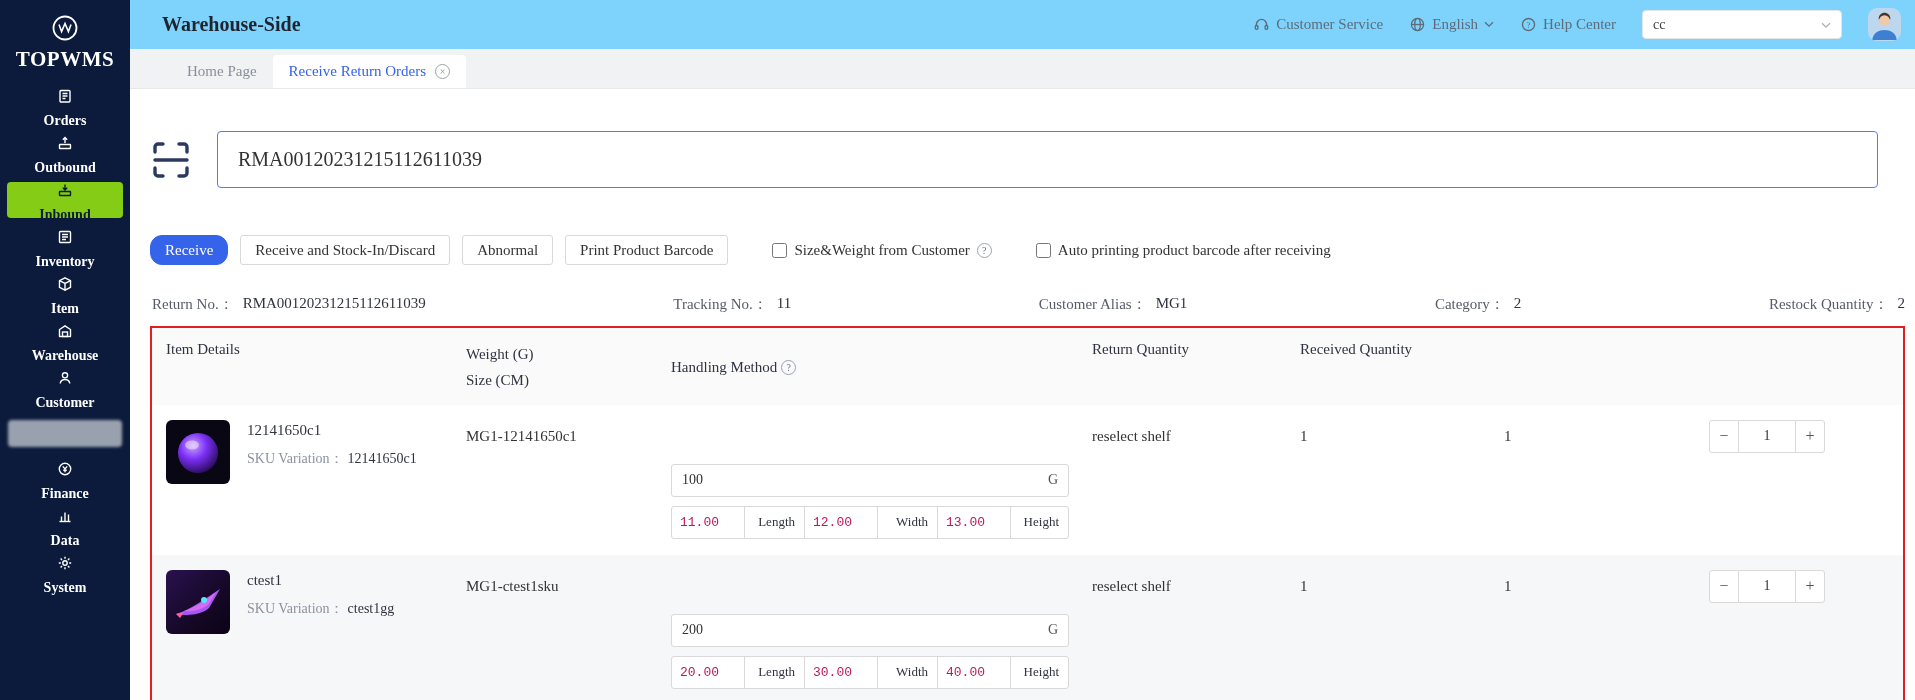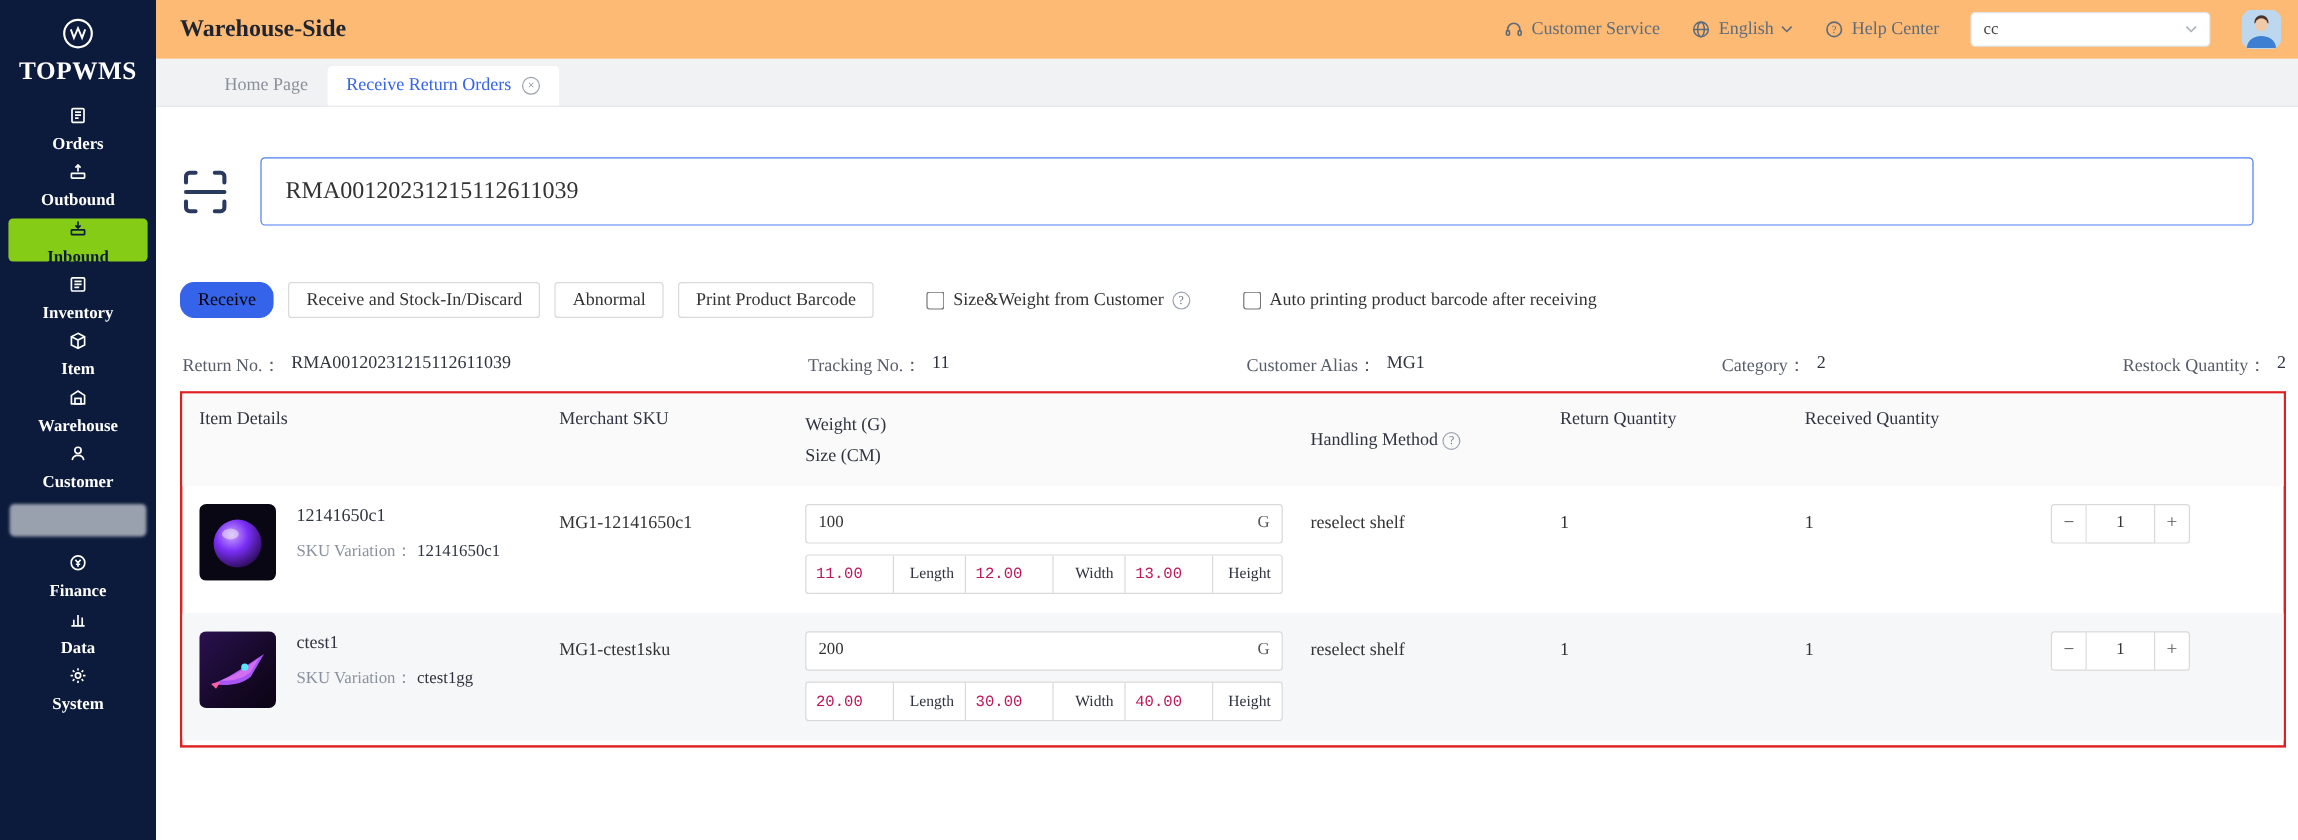--- a/index.html
+++ b/index.html
@@ -16,41 +16,41 @@
   .logo-text { font-size:21px; font-weight:700; letter-spacing:.5px; }
   .menu { margin-top:12px; }
   .menu-item { display:flex; align-items:center; gap:9px; height:36px; margin:11px 7px; padding:0 10px; border-radius:4px; font-size:14px; font-weight:700; cursor:pointer;flex-direction:column; }
   .menu-item svg { flex:0 0 auto; }
   .menu-item.active { background:#84cc16; color:#0c1b3b; }
   .menu-item.redacted { background:#99a1ae; height:27px; margin:14px 8px; filter:blur(1.5px); }
 
   
   .main { position:absolute; left:130px; top:0; right:0; bottom:0; background:#fff; }
 
-  .topbar { height:49px; background:#fdba74; display:flex; align-items:center; padding:0 14px 0 20px; }
+  .topbar { height:49px; background:#7dd3fc; display:flex; align-items:center; padding:0 14px 0 32px; }
   .title { font-size:20px; font-weight:700; color:#1f2430; }
   .topbar-right { margin-left:auto; display:flex; align-items:center; gap:26px; color:#5f6b7a; font-size:15px; }
   .topbar-item { display:flex; align-items:center; gap:6px; cursor:pointer; white-space:nowrap; }
   .account-select { width:200px; height:29px; background:#fff; border:1px solid #e2e4e8; border-radius:4px; display:flex; align-items:center; padding:0 10px; font-size:14px; color:#444; cursor:pointer; }
   .account-select .chev { margin-left:auto; }
   .avatar { width:33px; height:33px; border-radius:9px; overflow:hidden; flex:0 0 auto; }
 
   .tabsbar { height:40px; background:#f0f2f4; display:flex; align-items:flex-end; padding-left:41px; border-bottom:1px solid #e6e8eb; }
   .tab { height:33px; padding:0 16px; display:flex; align-items:center; gap:9px; font-size:15px; color:#8a909b; cursor:pointer; }
   .tab.active { background:#fff; color:#3563e9; border-radius:4px 4px 0 0; }
   .tab-close { width:15px; height:15px; border:1px solid #9aa1ab; border-radius:50%; font-size:10px; line-height:13px; text-align:center; color:#8a909b; }
 
   
   .scan-row { display:flex; align-items:center; margin:42px 37px 0 20px; gap:25px; }
   .scan-input { flex:1; height:57px; border:1px solid #4d7df2; border-radius:4px; font-family:inherit; font-size:20px; padding:0 20px; color:#333; outline:none; }
 
   
   .actions-row { display:flex; align-items:center; margin:47px 37px 0 20px; gap:12px; }
   .btn { height:30px; padding:0 14px; border:1px solid #d9d9d9; background:#fff; border-radius:3px; font-family:inherit; font-size:15px; color:#333; cursor:pointer; white-space:nowrap; }
-  .btn.primary { background:#3563e9; border-color:#3563e9; color:#000000;border-radius:12px; }
+  .btn.primary { background:#3563e9; border-color:#3563e9; color:#ffffff;border-radius:12px; }
   .chk { display:flex; align-items:center; gap:7px; margin-left:32px; font-size:15px; color:#333; cursor:pointer; white-space:nowrap; }
   .chk input { width:15px; height:15px; margin:0; }
   .qmark { width:15px; height:15px; border:1px solid #9aa3af; border-radius:50%; font-size:10px; line-height:13px; text-align:center; color:#6b7480; display:inline-block; flex:0 0 auto; }
 
   
   .summary-row { display:flex; justify-content:space-between; margin:30px 10px 0 22px; font-size:15px; color:#2f3440; }
   .summary-item { display:flex; gap:9px; white-space:nowrap; }
   .summary-item .lab { color:#565d69; }
 
   
@@ -65,21 +65,21 @@
   .mid { padding-top:8px; }
   .hm { display:flex; align-items:center; gap:4px; }
 
   .item-cell { display:flex; gap:17px; }
   .thumb { width:64px; height:64px; border-radius:6px; overflow:hidden; flex:0 0 auto; }
   .item-name { font-size:15px; color:#2f3440; margin-top:2px; }
   .item-variation { margin-top:11px; font-size:14px; }
   .item-variation .v-label { color:#8a92a0; }
   .item-variation .v-value { color:#2f3440; margin-left:4px; }
 
-  .w-input { width:398px; height:33px; border:1px solid #d9d9d9; border-radius:3px; display:flex; align-items:center; background:#fff; }
+  .w-input { width:398px; height:33px; border:1px solid #d9d9d9; border-radius:3px; display:flex; align-items:center; background:#fff;margin-top:44px; }
   .w-input input { border:none; outline:none; flex:1; font-family:inherit; font-size:14px; padding:0 10px; background:transparent; color:#333; min-width:0; }
   .w-input .suffix { padding:0 10px; color:#555; font-size:14px; }
   .size-group { width:398px; height:33px; border:1px solid #d9d9d9; border-radius:3px; margin-top:9px; display:grid; grid-template-columns:73px 60px 73px 60px 73px 1fr; background:#fff; }
   .size-group .seg { border-right:1px solid #d9d9d9; height:100%; }
   .size-group .seg:last-child { border-right:none; }
   .size-group input.seg { border-top:none; border-bottom:none; border-left:none; outline:none; font-family:Liberation Mono, monospace; font-size:13px; padding:0 8px; color:#be185d; min-width:0; background:transparent; }
   .size-group span.seg { display:flex; align-items:center; justify-content:flex-end; padding-right:9px; font-size:13px; color:#2f3440; }
 
   .stepper { display:flex; height:33px; }
   .step-btn { width:30px; border:1px solid #d9d9d9; background:#fff; font-family:inherit; font-size:16px; color:#555; cursor:pointer; padding:0; line-height:1; }
@@ -283,21 +283,20 @@
     <div class="summary-item">
       <span class="lab">Restock Quantity：</span>
       <span>2</span>
     </div>
   </div>
 
   <div class="table-wrap">
 
     <div class="t-grid t-head">
       <div class="cell c1">Item Details</div>
-      <div class="cell">Merchant SKU</div>
       <div class="cell two-line">
         <div>Weight (G)</div>
         <div>Size (CM)</div>
       </div>
       <div class="cell hm">
         <span>Handling Method</span>
         <span class="qmark">?</span>
       </div>
       <div class="cell">Return Quantity</div>
       <div class="cell">Received Quantity</div>

